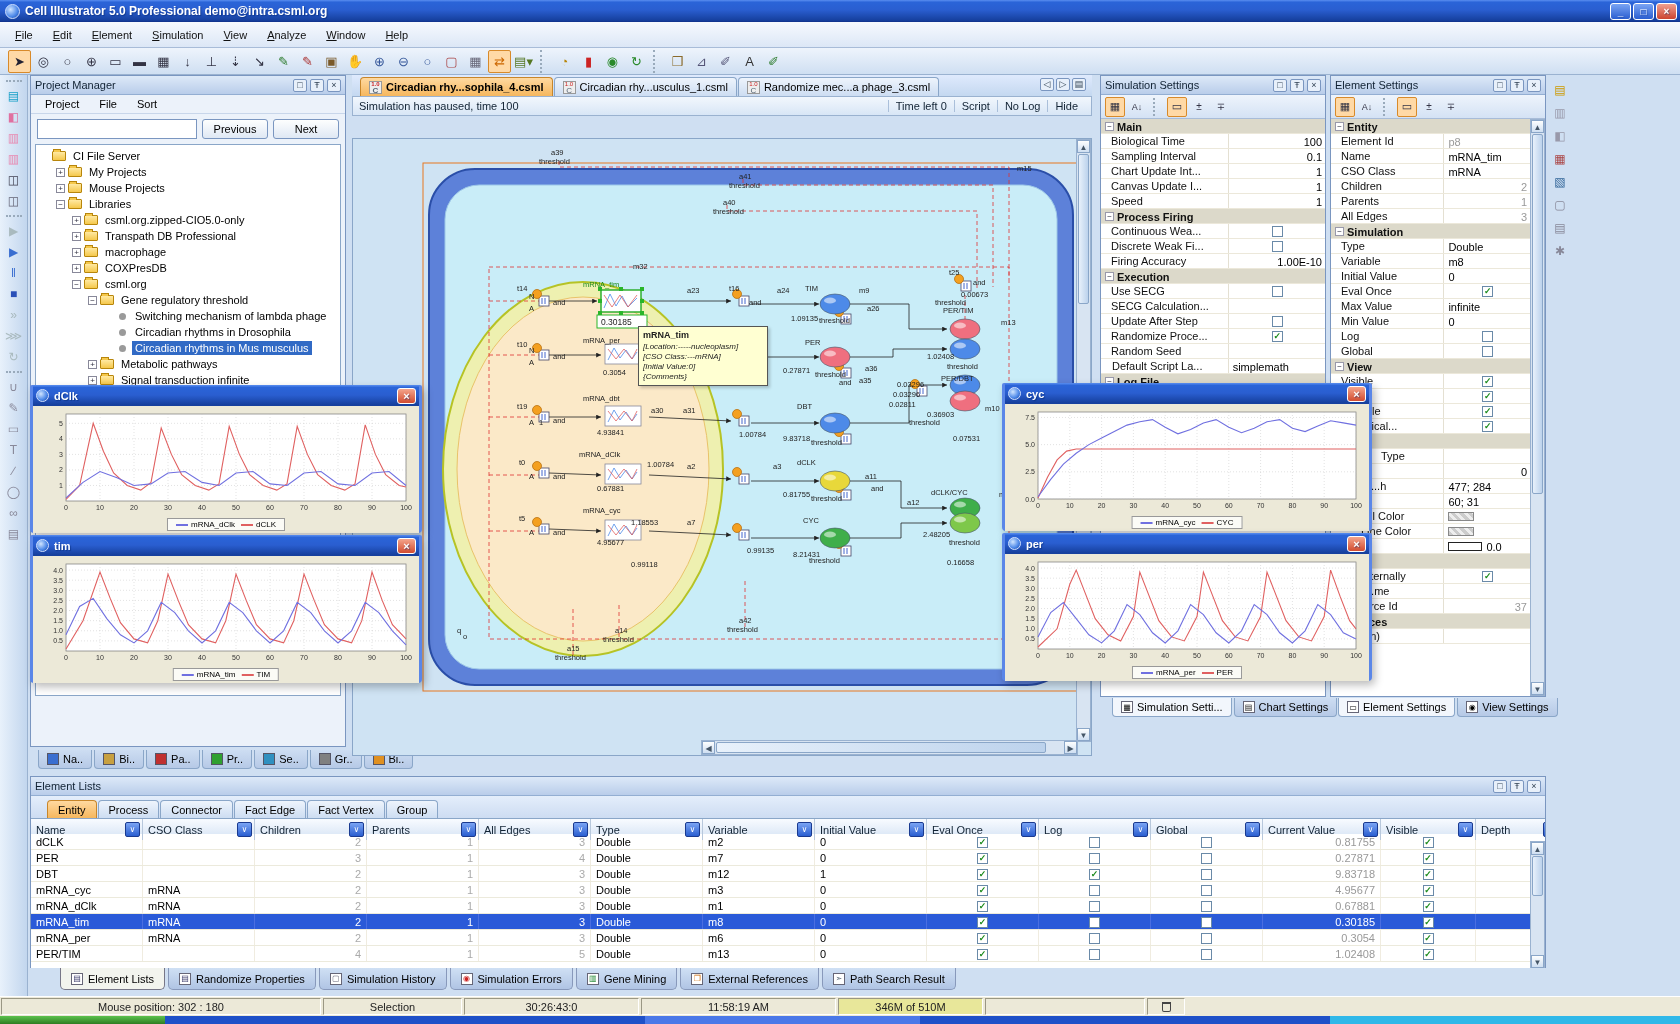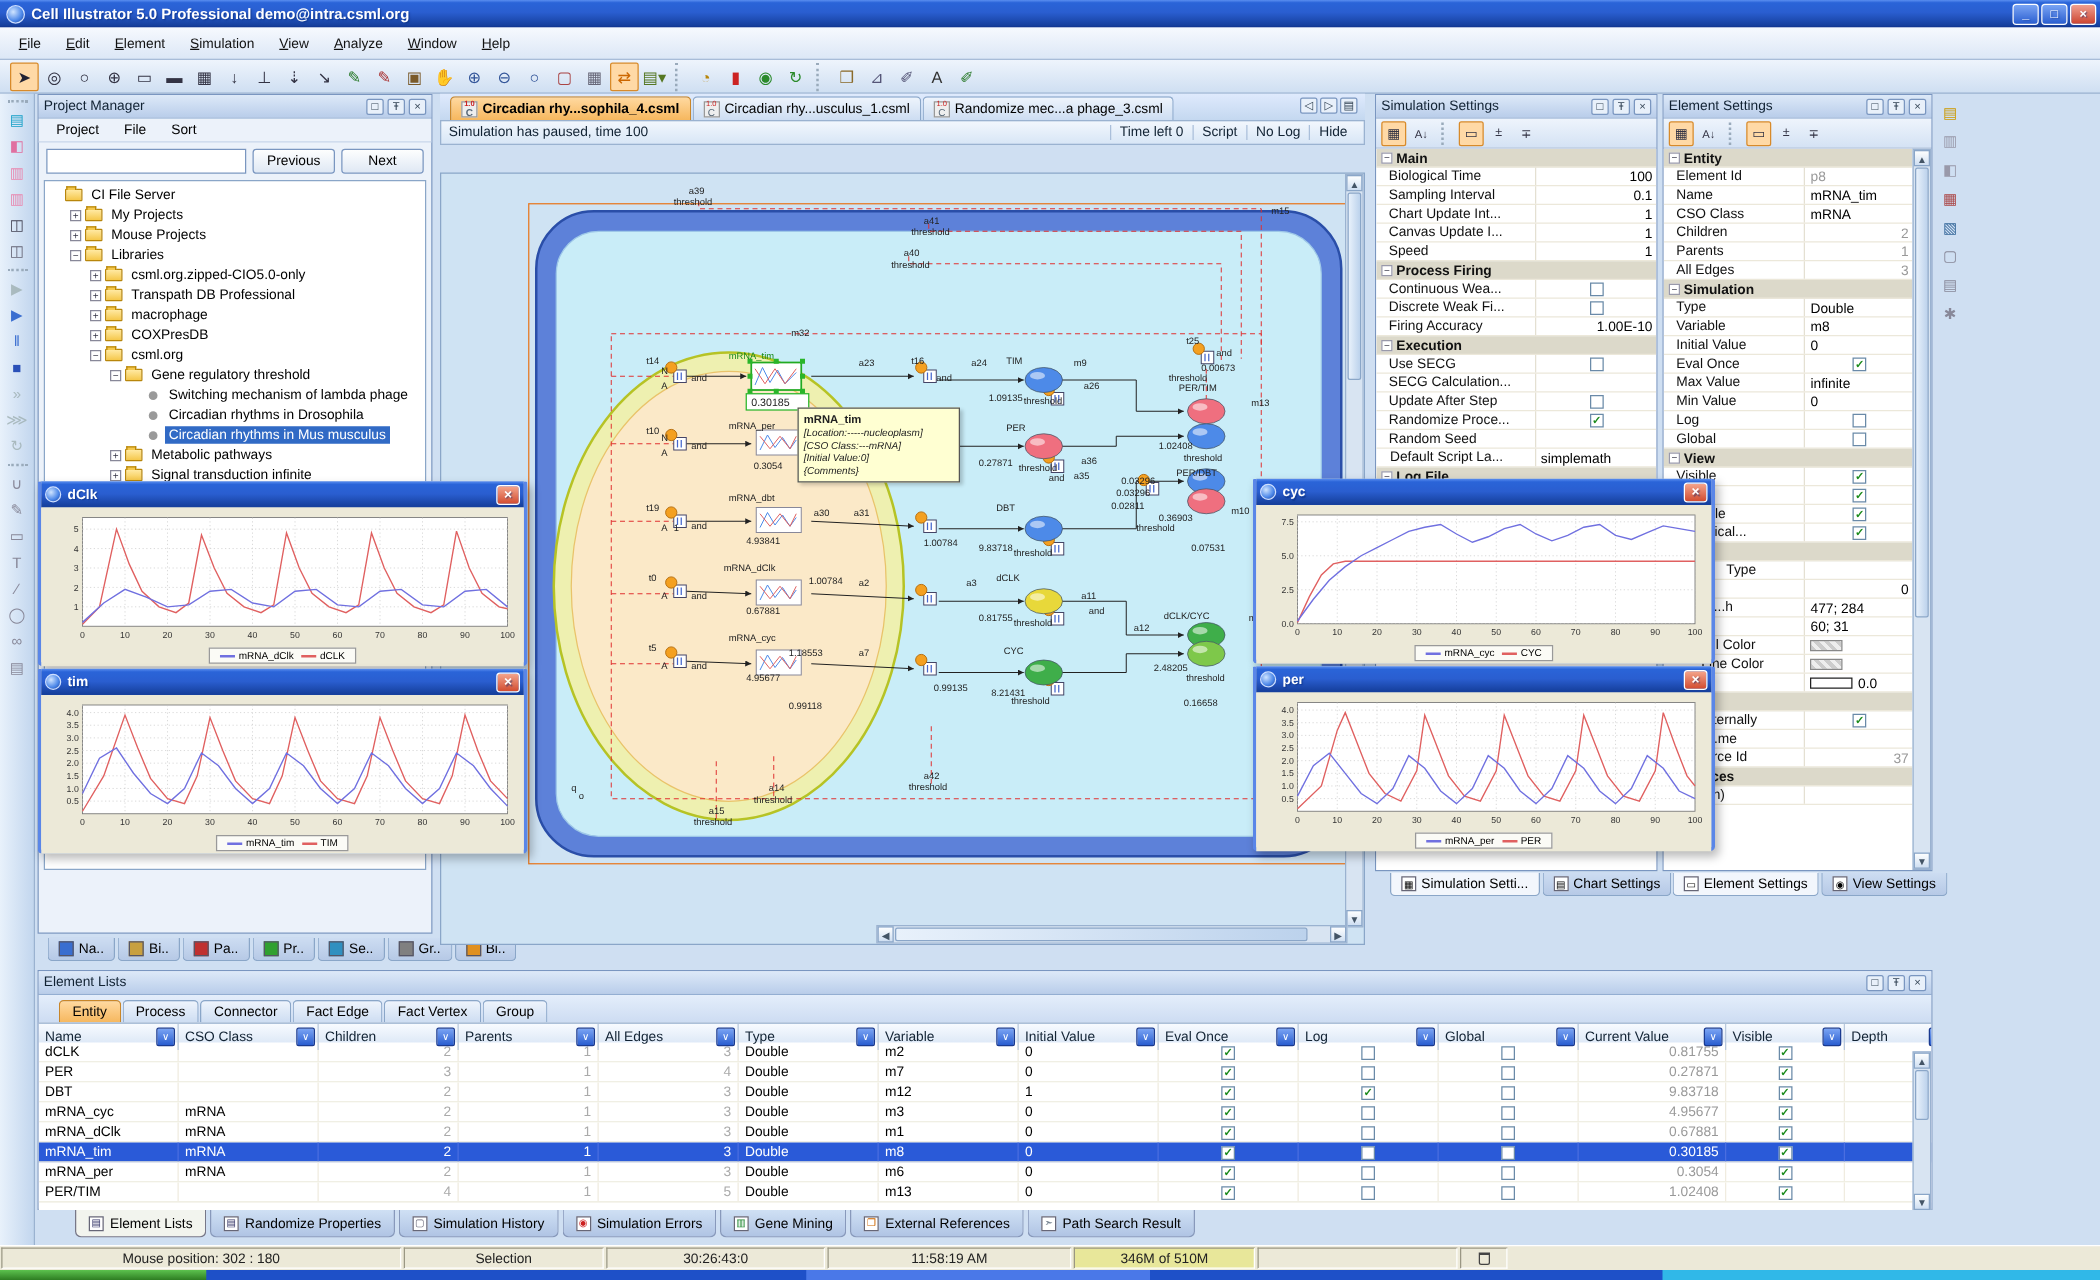--- a/index.html
+++ b/index.html
@@ -1364,21 +1364,21 @@
         <span class="bicon" style="color: rgb(204, 102, 0);">❐</span>
         <span>External References</span>
       </div>
       <div class="btab">
         <span class="bicon" style="color: rgb(85, 102, 119);">➣</span>
         <span>Path Search Result</span>
       </div>
     </div>
   <div class="abs" id="statusbar">
       <div class="scell" style="width: 320px; flex: 0 0 auto;">Mouse position: 302 : 180</div>
-      <div class="scell" style="width: 160px; flex: 0 0 auto;">Selection</div>
+      <div class="scell" style="width: 139px; flex: 0 0 auto;">Selection</div>
       <div class="scell" style="width: 175px; flex: 0 0 auto;">30:26:43:0</div>
       <div class="scell" style="width: 195px; flex: 0 0 auto;">11:58:19 AM</div>
       <div class="scell" style="width: 145px; flex: 0 0 auto; background: rgb(232, 231, 154);">346M of 510M</div>
       <div class="scell" style="width: 160px; flex: 0 0 auto;"></div>
       <div class="scell" style="width: 38px; flex: 0 0 auto;">
         <span style="width: 9px; height: 10px; border-width: 2px 1px 1px; border-style: solid; border-color: rgb(68, 68, 68); border-image: initial; border-radius: 0px 0px 2px 2px;"></span>
       </div>
     </div>
   <div class="abs" id="taskbar">
     <div class="tseg" style="left:0;width:165px;background:linear-gradient(180deg,#5cc24e,#2e7d22)"></div>

